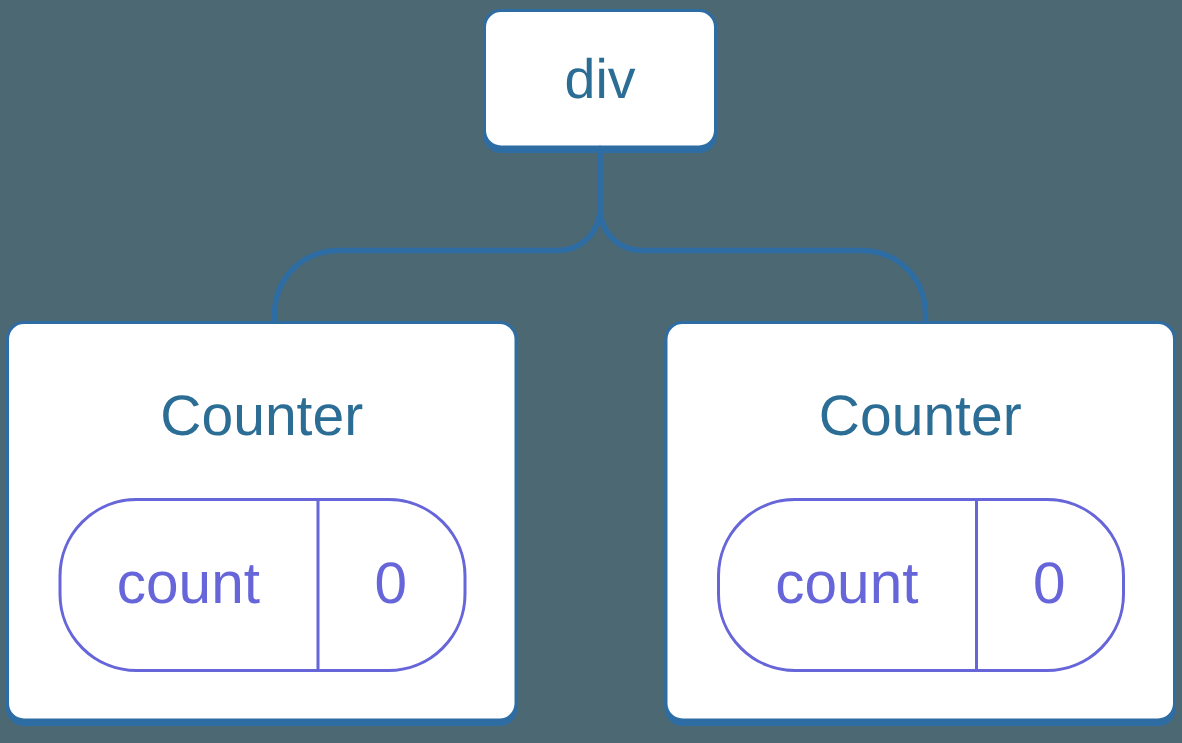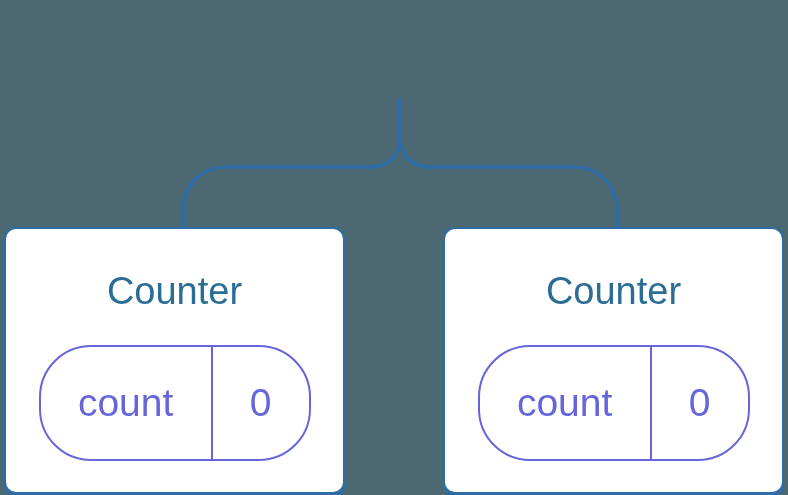--- a/index.html
+++ b/index.html
@@ -51,21 +51,21 @@
   }
   .connector path {
     fill: none;
     stroke: var(--node-border);
     stroke-width: 3.6px;
     stroke-linecap: round;
   }
   
   .card {
     position: absolute;
-    top: 227px;
+    top: 214px;
     width: 341px;
     height: 267px;
     background: var(--node-bg);
     border: 2.5px solid var(--node-border);
     border-radius: 12px;
     box-shadow: 0 3px 0 var(--node-border);
     display: flex;
     flex-direction: column;
     align-items: center;
     padding-top: 40px;
@@ -106,20 +106,23 @@
     font-size: 39px;
     color: var(--state-accent);
     border-left: 2px solid var(--state-accent);
   }
 </style>
 </head>
 <body>
 
 <div class="canvas">
 
+  <div class="root-node">
+    <span class="root-label">div</span>
+  </div>
 
   <svg class="connector" viewBox="0 0 788 495">
     <path d="M400 99 L400 138 C400 155 388 167 371 167 L226 167 C201 167 183 186 183 210 L183 229"></path>
     <path d="M400 99 L400 138 C400 155 412 167 429 167 L574 167 C599 167 617 186 617 210 L617 229"></path>
   </svg>
 
   <div class="card card-left">
     <div class="card-title">Counter</div>
     <div class="pill">
       <span class="pill-key">count</span>

